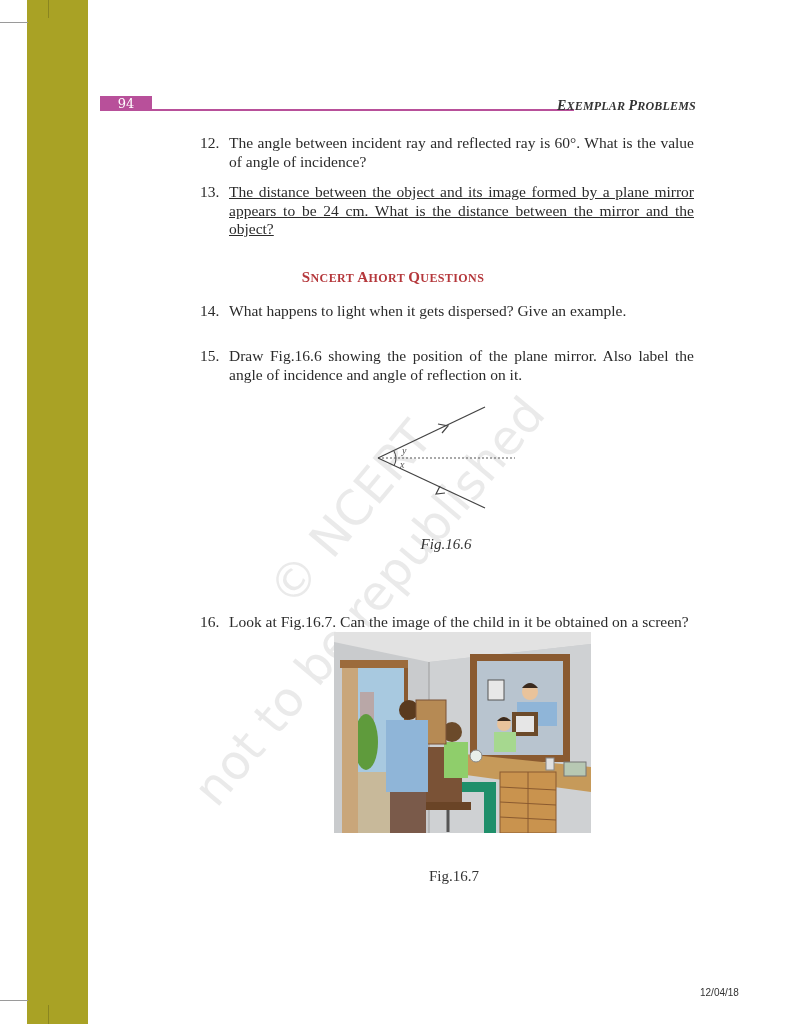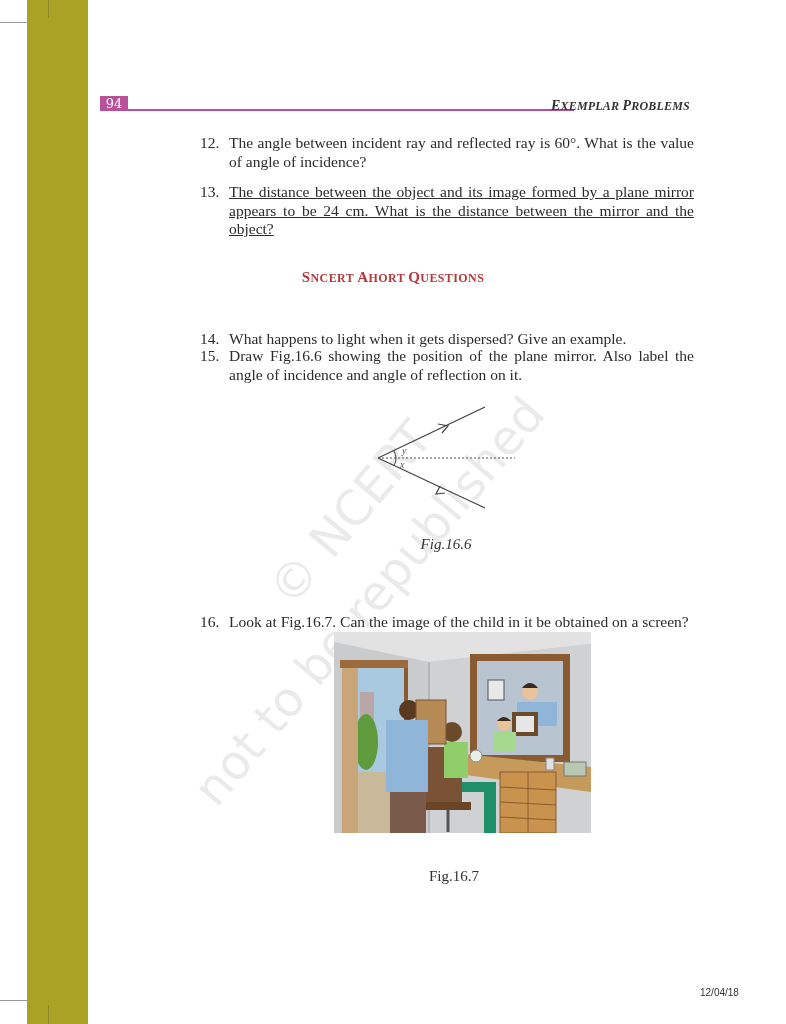--- a/index.html
+++ b/index.html
@@ -14,26 +14,26 @@
     background: #a9a225;
   }
   .crop-mark-h { position: absolute; height: 1px; background: #9a9a9a; }
   .crop-mark-v { position: absolute; width: 1px; background: #8a8520; }
 
   .header-rule {
     position: absolute; left: 100px; top: 109px; width: 474px; height: 2px;
     background: #b8509a;
   }
   .page-num {
-    position: absolute; left: 100px; top: 96px; width: 28px; height: 15px;
+    position: absolute; left: 100px; top: 96px; width: 52px; height: 15px;
     background: #b8509a; color: #ffffff;
     font-size: 13px; line-height: 15px; text-align: center;
   }
   .running-head {
-    position: absolute; right: 96px; top: 98px;
+    position: absolute; right: 90px; top: 98px;
     font-family: "Liberation Serif", serif; font-style: italic; font-weight: bold;
     font-size: 12px; color: #333333; letter-spacing: 0.2px;
   }
   .running-head .big { font-size: 14px; }
 
   .q {
     position: absolute; left: 200px; width: 494px;
     font-family: "Liberation Serif", serif;
     font-size: 15.5px; line-height: 18.5px; text-align: justify;
   }
@@ -98,21 +98,21 @@
   <span class="num">13.</span>
   <span class="txt">The distance between the object and its image formed by a plane mirror appears to be 24 cm. What is the distance between the mirror and the object?</span>
 </div>
 
 <div class="section-head">
   <span class="big">S</span><span>NCERT</span>
   <span class="big">A</span><span>HORT</span>
   <span class="big">Q</span><span>UESTIONS</span>
 </div>
 
-<div class="q" style="top:330px;">
+<div class="q" style="top:302px;">
   <span class="num">14.</span>
   <span class="txt">What happens to light when it gets dispersed? Give an example.</span>
 </div>
 
 <div class="q" style="top:347px;">
   <span class="num">15.</span>
   <span class="txt">Draw Fig.16.6 showing the position of the plane mirror. Also label the angle of incidence and angle of reflection on it.</span>
 </div>
 
 <svg class="diagram" width="170" height="120" viewBox="0 0 170 120">

